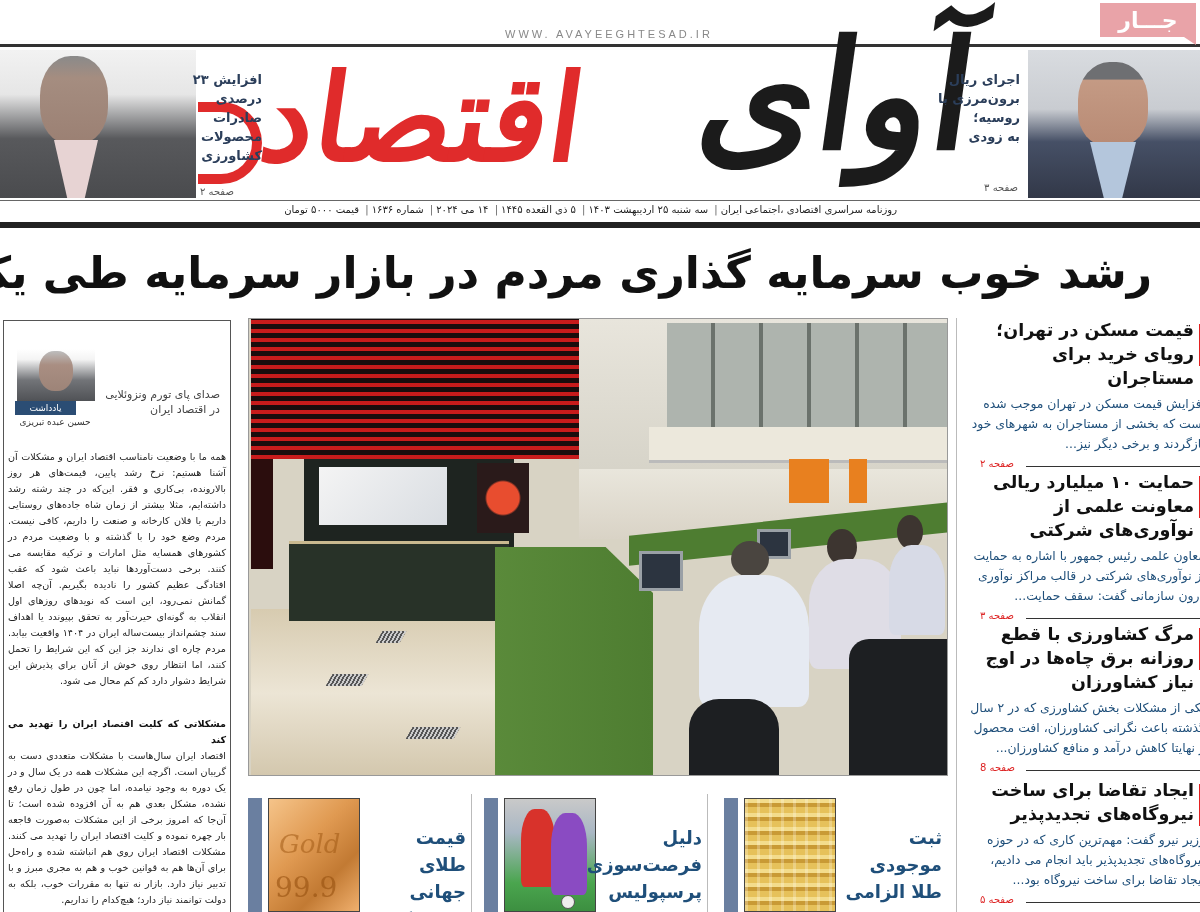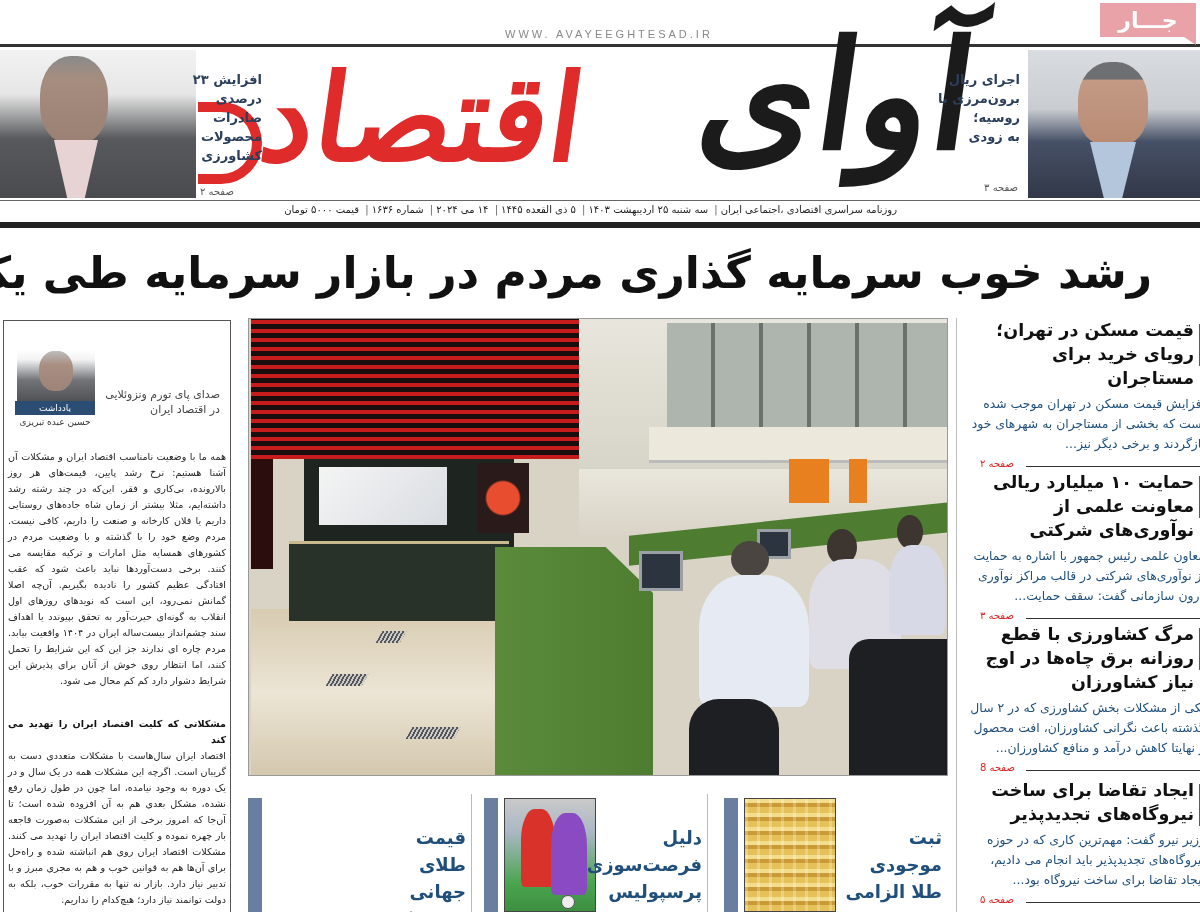--- a/index.html
+++ b/index.html
@@ -39,21 +39,21 @@
   .rule-bottom { position: absolute; left: 0; top: 222px; width: 1200px; height: 6px; background: #222; }
 
   
   .headline { position: absolute; left: 62px; top: 243px; width: 1090px; height: 60px; direction: rtl; text-align: center;
               font-family: "DejaVu Sans", sans-serif; font-weight: bold; font-size: 44px; line-height: 60px; color: #111; letter-spacing: -1px; white-space: nowrap; }
 
   
   .editorial { position: absolute; left: 3px; top: 320px; width: 228px; height: 600px; border-right: 1px solid #555; border-left: 1px solid #555; border-top: 1px solid #555; }
   .editorial .author-photo { position: absolute; left: 13px; top: 28px; width: 78px; height: 52px; background: linear-gradient(180deg,#fff 0%,#f4f4f4 20%,#727478 60%,#505256 100%); overflow: hidden; }
   .editorial .author-photo .head { position: absolute; left: 22px; top: 2px; width: 34px; height: 40px; border-radius: 45%; background: linear-gradient(180deg,#bdbdbd 0%,#a98e82 35%,#9d8478 100%); }
-  .editorial .label { position: absolute; left: 11px; top: 80px; width: 80px; height: 14px; background: #2b4d74; color: #fff; font-size: 9px; direction: rtl; text-align: center; line-height: 14px; }
+  .editorial .label { position: absolute; left: 11px; top: 80px; width: 61px; height: 14px; background: #2b4d74; color: #fff; font-size: 9px; direction: rtl; text-align: center; line-height: 14px; }
   .editorial .author { position: absolute; left: 11px; top: 96px; width: 80px; direction: rtl; text-align: center; font-size: 9px; color: #333; }
   .editorial .title { position: absolute; left: 96px; top: 66px; width: 120px; direction: rtl; text-align: right; font-size: 11px; line-height: 15px; color: #444; }
   .editorial .body { position: absolute; left: 4px; top: 128px; width: 218px; direction: rtl; text-align: justify; font-size: 9.6px; line-height: 16px; color: #222; }
   .editorial .body p { margin: 0; }
   .editorial .body .sub { font-weight: bold; color: #111; margin-top: 27px; }
 
   
   .main-photo { position: absolute; left: 248px; top: 318px; width: 700px; height: 458px; border: 1px solid #999; overflow: hidden; background: #d8d3c4; }
   .mp-board { position: absolute; left: 2px; top: 0; width: 328px; height: 140px; background: #1a0d0d;
               background-image: repeating-linear-gradient(0deg, rgba(230,30,30,.85) 0 4px, transparent 4px 9px), repeating-linear-gradient(90deg, transparent 0 28px, #1a0d0d 28px 34px); }
@@ -237,20 +237,24 @@
     <div class="foot">
         <span class="page">صفحه ۵</span>
         <span class="line"></span>
         <span class="dot"></span>
       </div>
   </div>
 </div>
 
 <div class="box" style="left:246px;">
   <div class="side"></div>
+  <div class="thumb gold">
+    <span class="t">Gold</span>
+    <span class="n">99.9</span>
+  </div>
   <div class="title">قیمت طلای جهانی صعود کرد</div>
 </div>
 
 <div class="box" style="left:482px;">
   <div class="side"></div>
   <div class="thumb football">
     <div class="p1"></div>
       <div class="p2"></div>
       <div class="ball"></div>
   </div>

